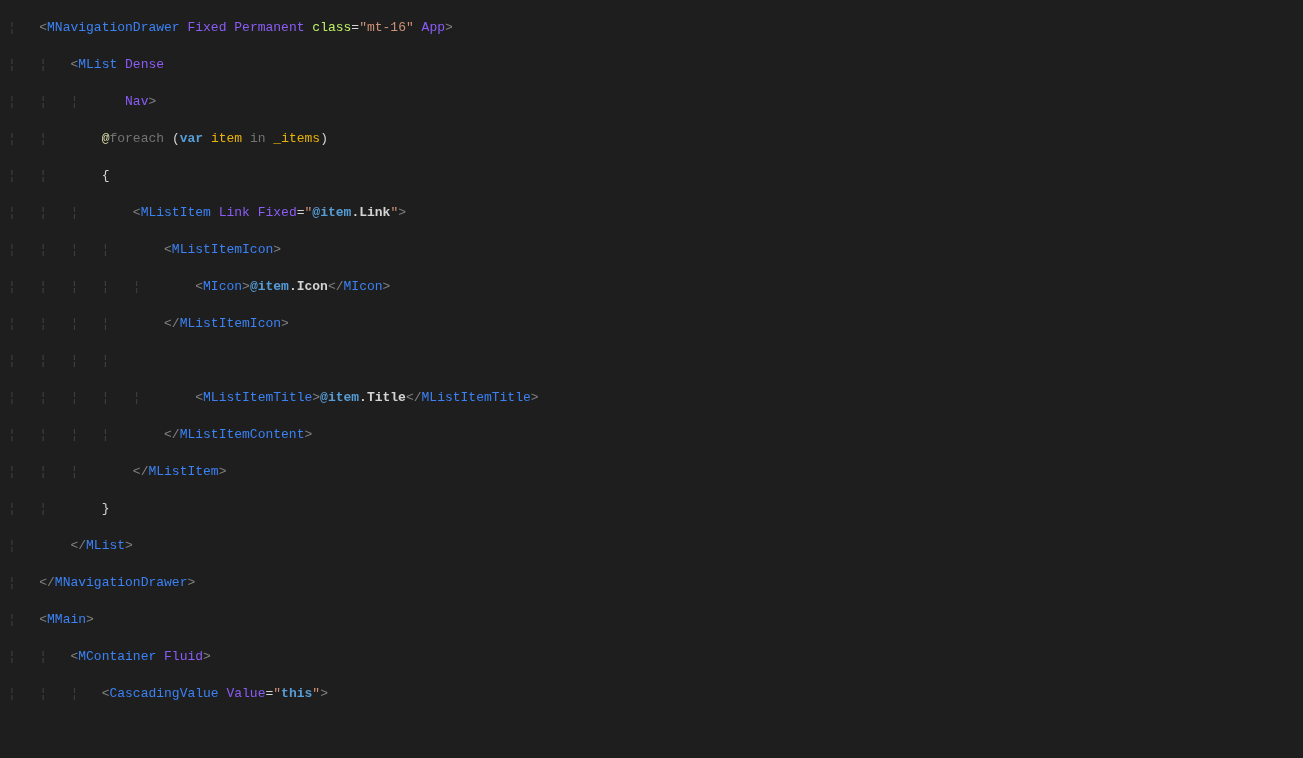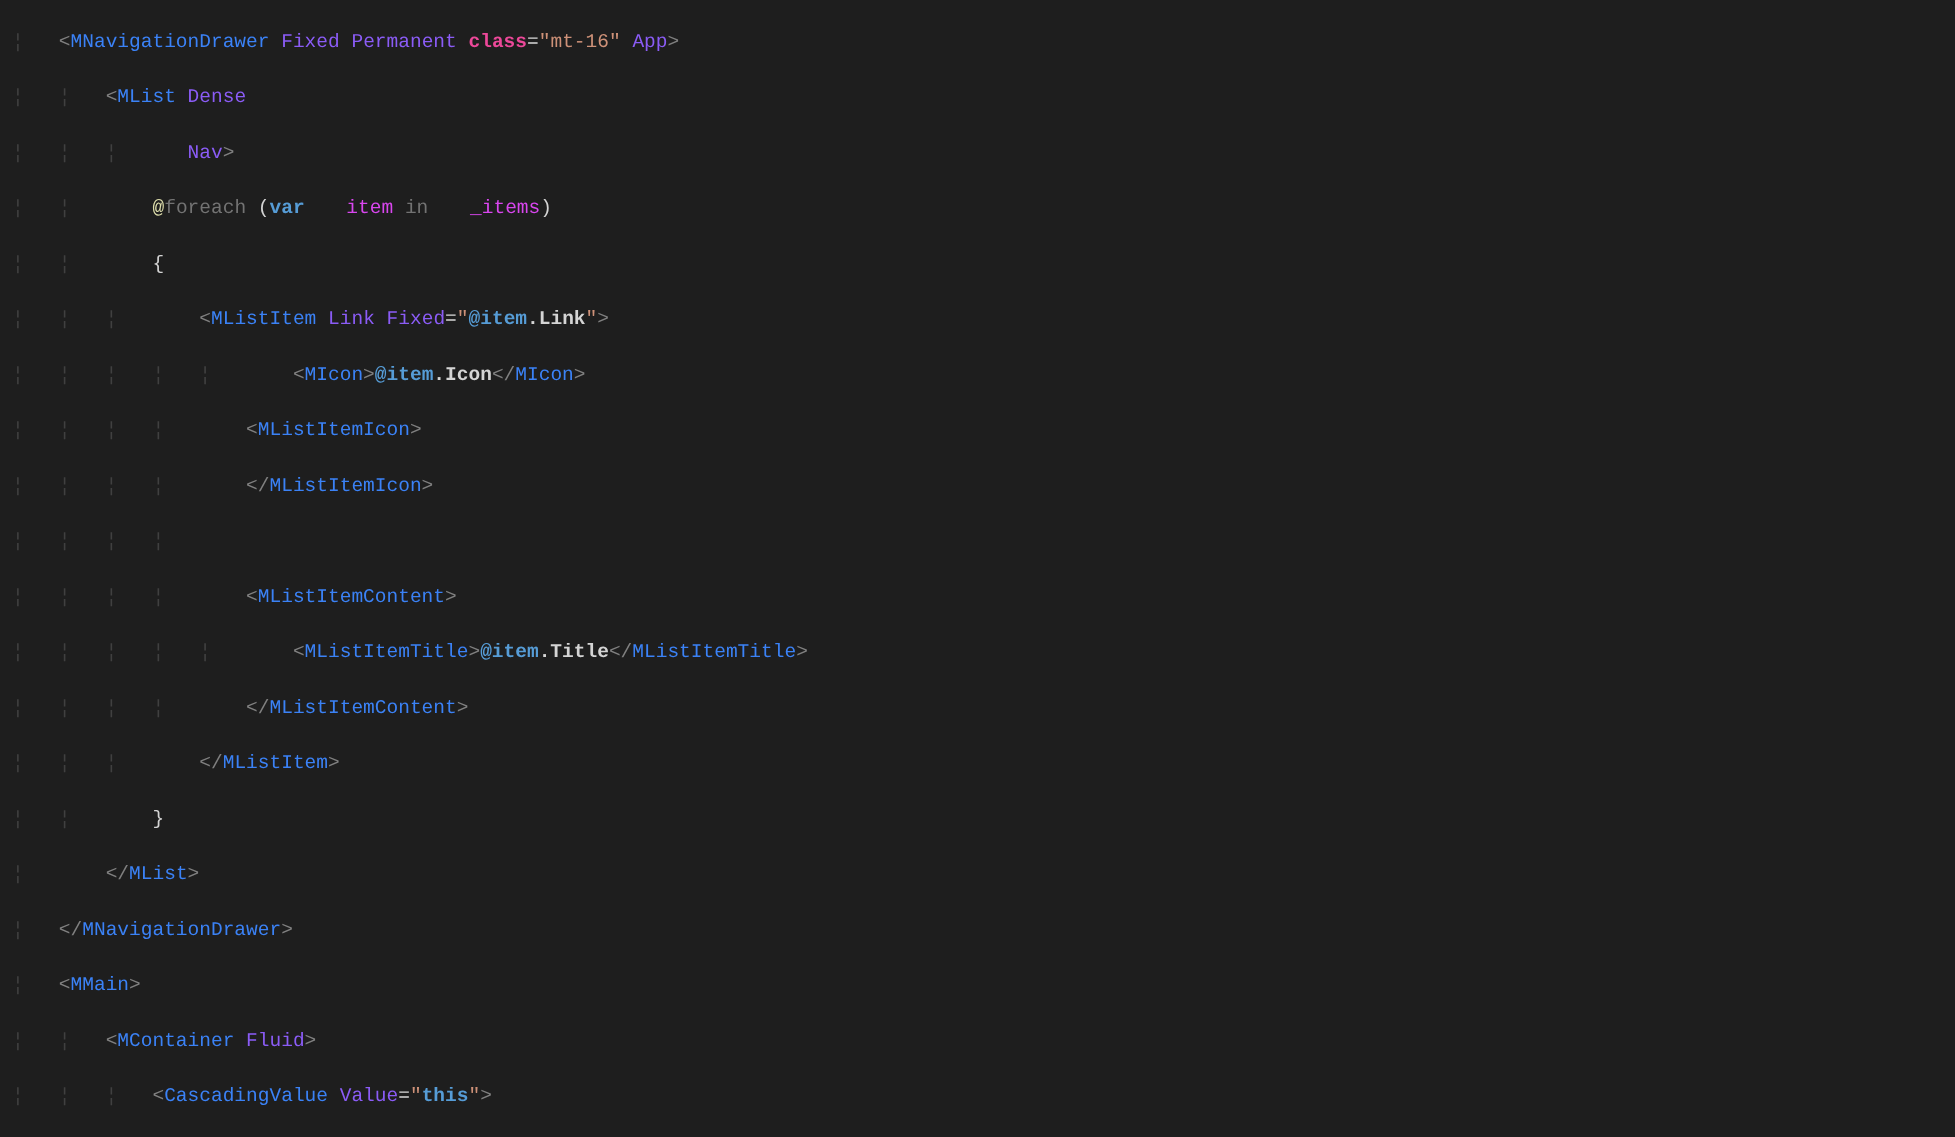--- a/index.html
+++ b/index.html
@@ -17,46 +17,45 @@
     padding-left: 8px;
     white-space: pre;
     position: relative;
   }
   .line { position: relative; height: 18.5px; }
   .guide {
     color: #404040;
   }
   .tag { color: #3b82f6; }
   .attr { color: #8b5cf6; }
-  .class-attr { color: #ec4899; font-weight: bold; }
+  .class-attr { color: #bef264; }
   .string { color: #ce9178; }
   .angle { color: #808080; }
   .text { color: #d4d4d4; font-weight: bold; }
   .keyword { color: #569cd6; font-weight: bold; }
   .control { color: #737373; margin-top: 14px; }
-  .ident { color: #d946ef; margin-left: 20px; }
+  .ident { color: #eab308; }
   .brace { color: #d4d4d4; }
   .punct { color: #d4d4d4; }
   .razor-at { color: #dcdcaa; }
 </style>
 </head>
 <body>
 
 <div class="editor">
 <div class="line"><span class="guide">¦   </span><span class="angle">&lt;</span><span class="tag">MNavigationDrawer</span> <span class="attr">Fixed</span> <span class="attr">Permanent</span> <span class="class-attr">class</span><span class="punct">=</span><span class="string">"</span><span class="string">mt-16</span><span class="string">"</span> <span class="attr">App</span><span class="angle">&gt;</span></div>
 <div class="line"><span class="guide">¦   ¦   </span><span class="angle">&lt;</span><span class="tag">MList</span> <span class="attr">Dense</span></div>
 <div class="line"><span class="guide">¦   ¦   ¦   </span>   <span class="attr">Nav</span><span class="angle">&gt;</span></div>
 <div class="line"><span class="guide">¦   ¦   </span>    <span class="razor-at">@</span><span class="control">foreach</span> <span class="punct">(</span><span class="keyword">var</span> <span class="ident">item</span> <span class="control">in</span> <span class="ident">_items</span><span class="punct">)</span></div>
 <div class="line"><span class="guide">¦   ¦   </span>    <span class="brace">{</span></div>
 <div class="line"><span class="guide">¦   ¦   ¦   </span>    <span class="angle">&lt;</span><span class="tag">MListItem</span> <span class="attr">Link</span> <span class="attr">Fixed</span><span class="punct">=</span><span class="string">"</span><span class="keyword">@item</span><span class="text">.Link</span><span class="string">"</span><span class="angle">&gt;</span></div>
+<div class="line"><span class="guide">¦   ¦   ¦   ¦   </span>    <span class="angle">&lt;</span><span class="tag">MListItemIcon</span><span class="angle">&gt;</span></div>
 <div class="line"><span class="guide">¦   ¦   ¦   ¦   ¦   </span>    <span class="angle">&lt;</span><span class="tag">MIcon</span><span class="angle">&gt;</span><span class="keyword">@item</span><span class="text">.Icon</span><span class="angle">&lt;/</span><span class="tag">MIcon</span><span class="angle">&gt;</span></div>
-<div class="line"><span class="guide">¦   ¦   ¦   ¦   </span>    <span class="angle">&lt;</span><span class="tag">MListItemIcon</span><span class="angle">&gt;</span></div>
 <div class="line"><span class="guide">¦   ¦   ¦   ¦   </span>    <span class="angle">&lt;/</span><span class="tag">MListItemIcon</span><span class="angle">&gt;</span></div>
 <div class="line"><span class="guide">¦   ¦   ¦   ¦</span></div>
-<div class="line"><span class="guide">¦   ¦   ¦   ¦   </span>    <span class="angle">&lt;</span><span class="tag">MListItemContent</span><span class="angle">&gt;</span></div>
 <div class="line"><span class="guide">¦   ¦   ¦   ¦   ¦   </span>    <span class="angle">&lt;</span><span class="tag">MListItemTitle</span><span class="angle">&gt;</span><span class="keyword">@item</span><span class="text">.Title</span><span class="angle">&lt;/</span><span class="tag">MListItemTitle</span><span class="angle">&gt;</span></div>
 <div class="line"><span class="guide">¦   ¦   ¦   ¦   </span>    <span class="angle">&lt;/</span><span class="tag">MListItemContent</span><span class="angle">&gt;</span></div>
 <div class="line"><span class="guide">¦   ¦   ¦   </span>    <span class="angle">&lt;/</span><span class="tag">MListItem</span><span class="angle">&gt;</span></div>
 <div class="line"><span class="guide">¦   ¦   </span>    <span class="brace">}</span></div>
 <div class="line"><span class="guide">¦   </span>    <span class="angle">&lt;/</span><span class="tag">MList</span><span class="angle">&gt;</span></div>
 <div class="line"><span class="guide">¦   </span><span class="angle">&lt;/</span><span class="tag">MNavigationDrawer</span><span class="angle">&gt;</span></div>
 <div class="line"><span class="guide">¦   </span><span class="angle">&lt;</span><span class="tag">MMain</span><span class="angle">&gt;</span></div>
 <div class="line"><span class="guide">¦   ¦   </span><span class="angle">&lt;</span><span class="tag">MContainer</span> <span class="attr">Fluid</span><span class="angle">&gt;</span></div>
 <div class="line"><span class="guide">¦   ¦   ¦   </span><span class="angle">&lt;</span><span class="tag">CascadingValue</span> <span class="attr">Value</span><span class="punct">=</span><span class="string">"</span><span class="keyword">this</span><span class="string">"</span><span class="angle">&gt;</span></div>
 

